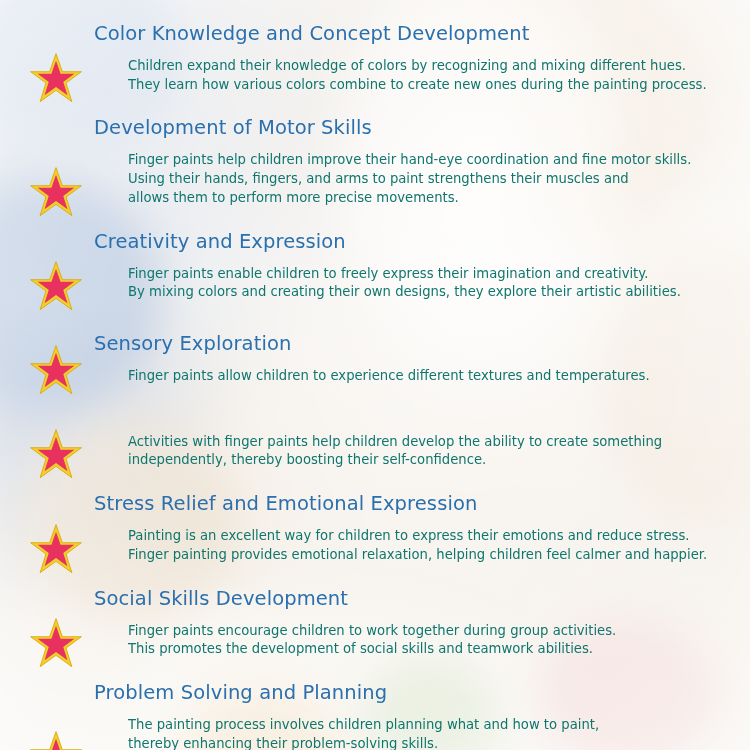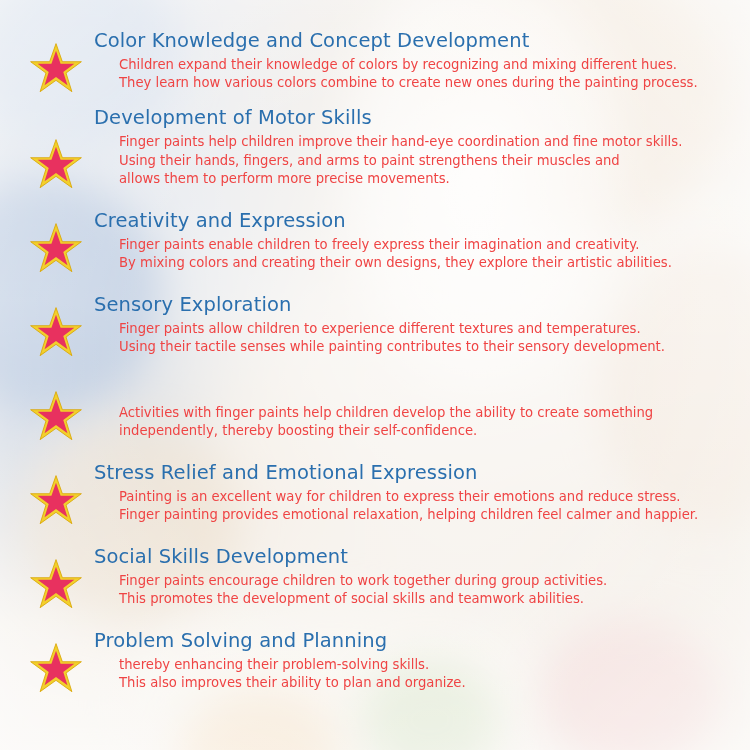--- a/index.html
+++ b/index.html
@@ -104,23 +104,23 @@
   .item-title {
     color: #2a6fae;
     font-size: 19.5px;
     font-weight: 400;
     line-height: 1.18;
     margin: 0 0 4px 0;
     letter-spacing: 0.1px;
   }
 
   .item-body {
-    margin: 3px;
+    margin: 12px;
     padding-left: 22px;
-    color: #ef4444;
+    color: #0f766e;
     font-size: 13.2px;
     line-height: 1.42;
   }
   .item-body .line {
     display: block;
     white-space: nowrap;
   }
 </style>
 </head>
 <body>
@@ -200,21 +200,20 @@
       <div class="star-cell">
         <svg class="star-icon" viewBox="0 0 100 100">
           <polygon points="50,3 61.8,36.5 97,36.5 68.6,57.5 79.4,92 50,71 20.6,92 31.4,57.5 3,36.5 38.2,36.5" fill="#f2d02c" stroke="#d9a400" stroke-width="1.5"></polygon>
           <polygon points="50,16 58.5,40.5 84,40.5 63.5,55.5 71.2,80 50,65 28.8,80 36.5,55.5 16,40.5 41.5,40.5" fill="#e8315f"></polygon>
         </svg>
       </div>
       <div class="text-cell">
         <h2 class="item-title">Sensory Exploration</h2>
         <p class="item-body">
           <span class="line">Finger paints allow children to experience different textures and temperatures.</span>
-          <span class="line">Using their tactile senses while painting contributes to their sensory development.</span>
         </p>
       </div>
     </div>
 
     <div class="item">
       <div class="star-cell">
         <svg class="star-icon" viewBox="0 0 100 100">
           <polygon points="50,3 61.8,36.5 97,36.5 68.6,57.5 79.4,92 50,71 20.6,92 31.4,57.5 3,36.5 38.2,36.5" fill="#f2d02c" stroke="#d9a400" stroke-width="1.5"></polygon>
           <polygon points="50,16 58.5,40.5 84,40.5 63.5,55.5 71.2,80 50,65 28.8,80 36.5,55.5 16,40.5 41.5,40.5" fill="#e8315f"></polygon>
         </svg>
@@ -262,20 +261,21 @@
     <div class="item">
       <div class="star-cell">
         <svg class="star-icon" viewBox="0 0 100 100">
           <polygon points="50,3 61.8,36.5 97,36.5 68.6,57.5 79.4,92 50,71 20.6,92 31.4,57.5 3,36.5 38.2,36.5" fill="#f2d02c" stroke="#d9a400" stroke-width="1.5"></polygon>
           <polygon points="50,16 58.5,40.5 84,40.5 63.5,55.5 71.2,80 50,65 28.8,80 36.5,55.5 16,40.5 41.5,40.5" fill="#e8315f"></polygon>
         </svg>
       </div>
       <div class="text-cell">
         <h2 class="item-title">Problem Solving and Planning</h2>
         <p class="item-body">
+          <span class="line">The painting process involves children planning what and how to paint,</span>
           <span class="line">thereby enhancing their problem-solving skills.</span>
           <span class="line">This also improves their ability to plan and organize.</span>
         </p>
       </div>
     </div>
 
   </div>
 </div>
 
 </body></html>

